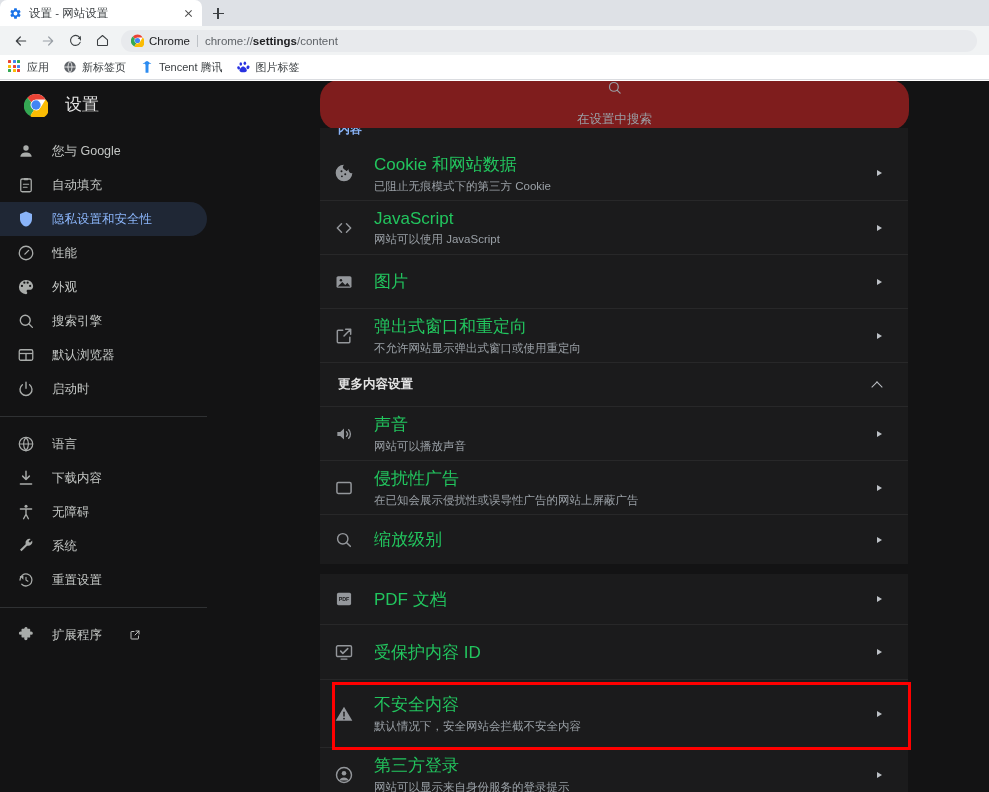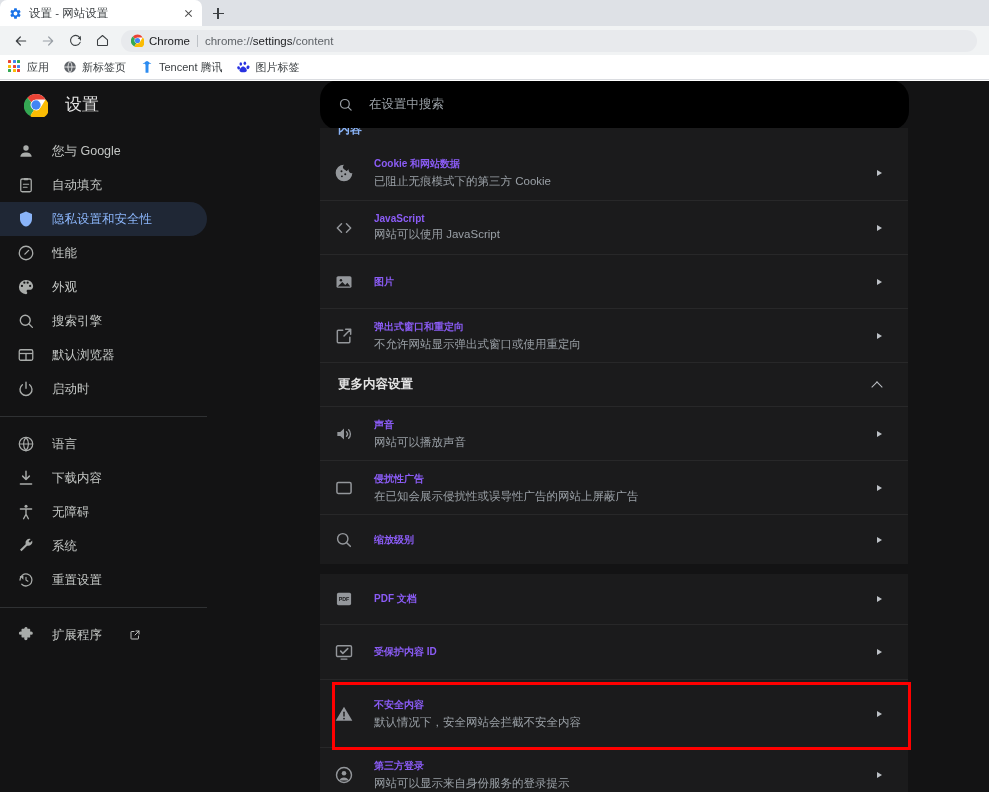--- a/index.html
+++ b/index.html
@@ -60,21 +60,21 @@
   .omnibox {
     flex: 1 1 auto; height: 22px; background: #e8eaed;
     border-radius: 11px; display: flex; align-items: center;
     padding: 0 10px; gap: 7px; margin-left: 5px; margin-right: 4px;
     font-size: 11.5px; color: #202124;
   }
   .omni-chip { display:flex; align-items:center; gap:5px; }
   .omni-chrome-ico { width: 13px; height: 13px; position: relative; }
   .omni-sep { width: 1px; height: 12px; background: #bdc1c6; }
   .omni-url { color: #5f6368; white-space: nowrap; }
-  .omni-url b { color: #202124; font-weight: 400; }
+  .omni-url b { color: #202124; font-weight: 700; }
 
   .bookmarks {
     height: 25px; background: #fff;
     display: flex; align-items: center; padding: 0 8px; gap: 14px;
     border-bottom: 1px solid #dadce0;
   }
   .bm { display: flex; align-items: center; gap: 5px; }
   .bm-label { font-size: 11px; color: #3c4043; white-space: nowrap; }
   .bm-ico { width: 14px; height: 14px; position: relative; flex: 0 0 14px; }
 
@@ -91,23 +91,24 @@
   .settings-header {
     height: 47px; display: flex; align-items: center;
     position: relative;
   }
   .brand { display: flex; align-items: center; gap: 17px; padding-left: 24px; width: 320px;}
   .chrome-logo { width: 24px; height: 24px; position: relative; flex: 0 0 24px; }
   .brand-title { font-size: 17px; color: #e3e3e3; }
 
   .searchwrap { flex: 1 1 auto; padding-right: 80px; }
   .searchbar {
-    height: 50px; background: #000000; border-radius: 19px;
+    height: 50px; background: #7f1d1d; border-radius: 19px;
     display: flex; align-items: center; gap: 16px; padding: 0 18px;
     max-width: 590px;
+    flex-direction: column;
   }
   .searchbar .ph { font-size: 12.5px; color: #9aa0a6; }
 
   .body-row { display: flex; height: 664px; }
 
   
   .sidebar { width: 320px; flex: 0 0 320px; padding-top: 6px; }
   .nav-item {
     height: 34px; display: flex; align-items: center;
     gap: 17px; padding-left: 17px; margin-right: 113px;
@@ -132,21 +133,21 @@
   }
 
   .row {
     display: flex; align-items: center; min-height: 54px;
     padding: 0 24px 0 14px; border-top: 1px solid #282829;
     position: relative;
   }
   .row.noborder { border-top: none; }
   .row-ico { width: 20px; height: 20px; flex: 0 0 20px; margin-right: 20px; position: relative; opacity: .75; }
   .row-text { flex: 1 1 auto; display: flex; flex-direction: column; gap: 3px; }
-  .row-title { font-size: 10px; color: #8b5cf6; font-weight: 700; }
+  .row-title { font-size: 17px; color: #22c55e; font-weight: 400; }
   .row-sub { font-size: 11.5px; color: #9aa0a6; }
   .chev { width: 10px; height: 10px; flex: 0 0 10px; position: relative; }
   .chev::before {
     content: ""; position: absolute; left: 3px; top: 2px;
     border-left: 5px solid #bdc1c6;
     border-top: 3.5px solid transparent;
     border-bottom: 3.5px solid transparent;
   }
 
   .group-head {

